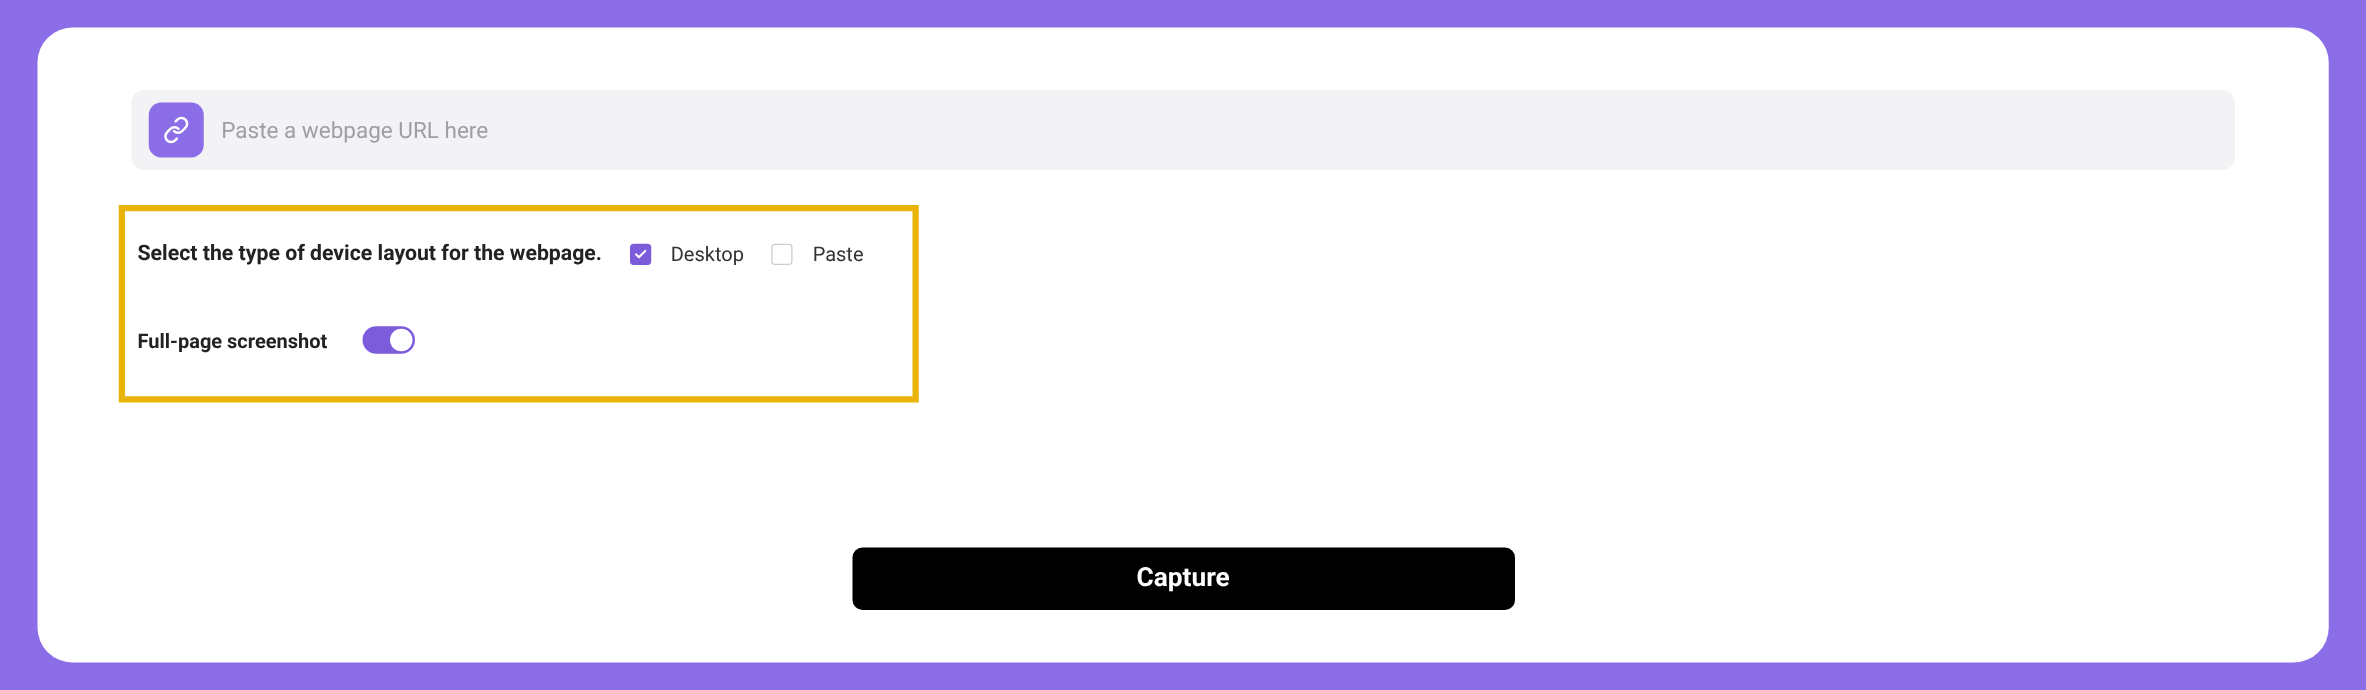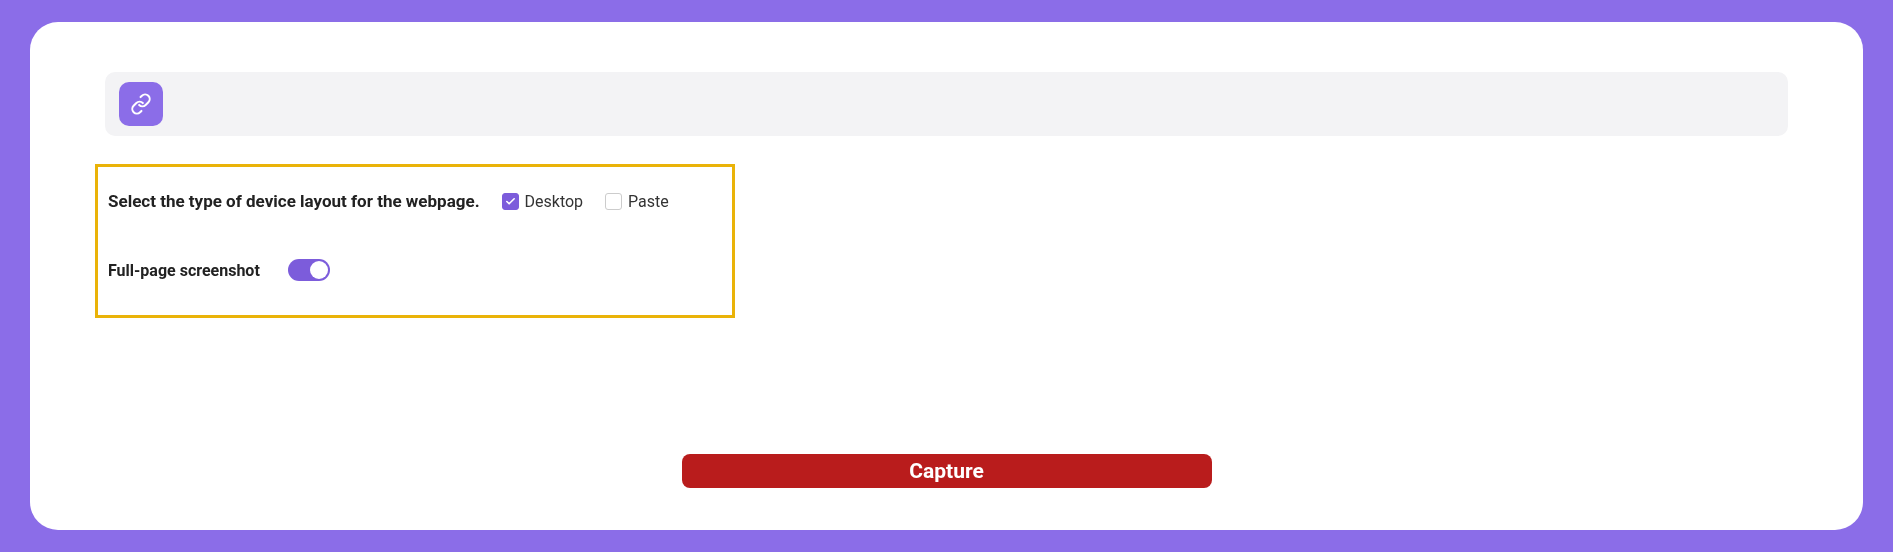--- a/index.html
+++ b/index.html
@@ -53,21 +53,21 @@
   font-size: 18px;
   color: #333;
   outline: none;
 }
 
 .url-input::placeholder {
   color: #9e9ea5;
 }
 
 .highlight-box {
-  border: 3px solid #eab308;
+  border: 5px solid #eab308;
   padding: 24px 10px 34px 10px;
   margin-left: -10px;
   width: 640px;
   position: relative;
 }
 
 .device-row {
   display: flex;
   align-items: center;
   gap: 22px;
@@ -76,21 +76,21 @@
 
 .device-label {
   font-weight: 700;
   font-size: 17px;
   color: #222;
 }
 
 .checkbox-group {
   display: flex;
   align-items: center;
-  gap: 6px;
+  gap: 16px;
 }
 
 .checkbox {
   width: 17px;
   height: 17px;
   border: 1.5px solid #ccc;
   border-radius: 3px;
   display: flex;
   align-items: center;
   justify-content: center;
@@ -133,22 +133,22 @@
   height: 18px;
   background: #fff;
   border-radius: 50%;
   position: absolute;
   top: 2px;
   right: 2px;
 }
 
 .capture-btn {
   width: 530px;
-  height: 34px;
-  background: #b91c1c;
+  height: 50px;
+  background: #000000;
   border: none;
   border-radius: 8px;
   color: #fff;
   font-size: 21px;
   font-weight: 700;
   cursor: not-allowed;
   position: absolute;
   left: 50%;
   transform: translateX(-50%);
   bottom: 42px;
@@ -159,20 +159,21 @@
 
 <div class="card">
 
   <div class="url-input-wrap">
     <div class="link-icon-box">
       <svg width="22" height="22" viewBox="0 0 24 24" fill="none" stroke="#fff" stroke-width="2.2" stroke-linecap="round" stroke-linejoin="round">
         <path d="M10 13a5 5 0 0 0 7.07 0l3-3a5 5 0 0 0-7.07-7.07l-1.5 1.5"></path>
         <path d="M14 11a5 5 0 0 0-7.07 0l-3 3a5 5 0 0 0 7.07 7.07l1.5-1.5"></path>
       </svg>
     </div>
+    <input type="text" class="url-input" placeholder="Paste a webpage URL here" style="">
   </div>
 
   <div class="highlight-box">
     <div class="device-row">
       <span class="device-label">Select the type of device layout for the webpage.</span>
       <div class="checkbox-group">
         <div class="checkbox checked">
           <svg width="11" height="11" viewBox="0 0 24 24" fill="none" stroke="#fff" stroke-width="3.5" stroke-linecap="round" stroke-linejoin="round">
             <polyline points="20 6 9 17 4 12"></polyline>
           </svg>

